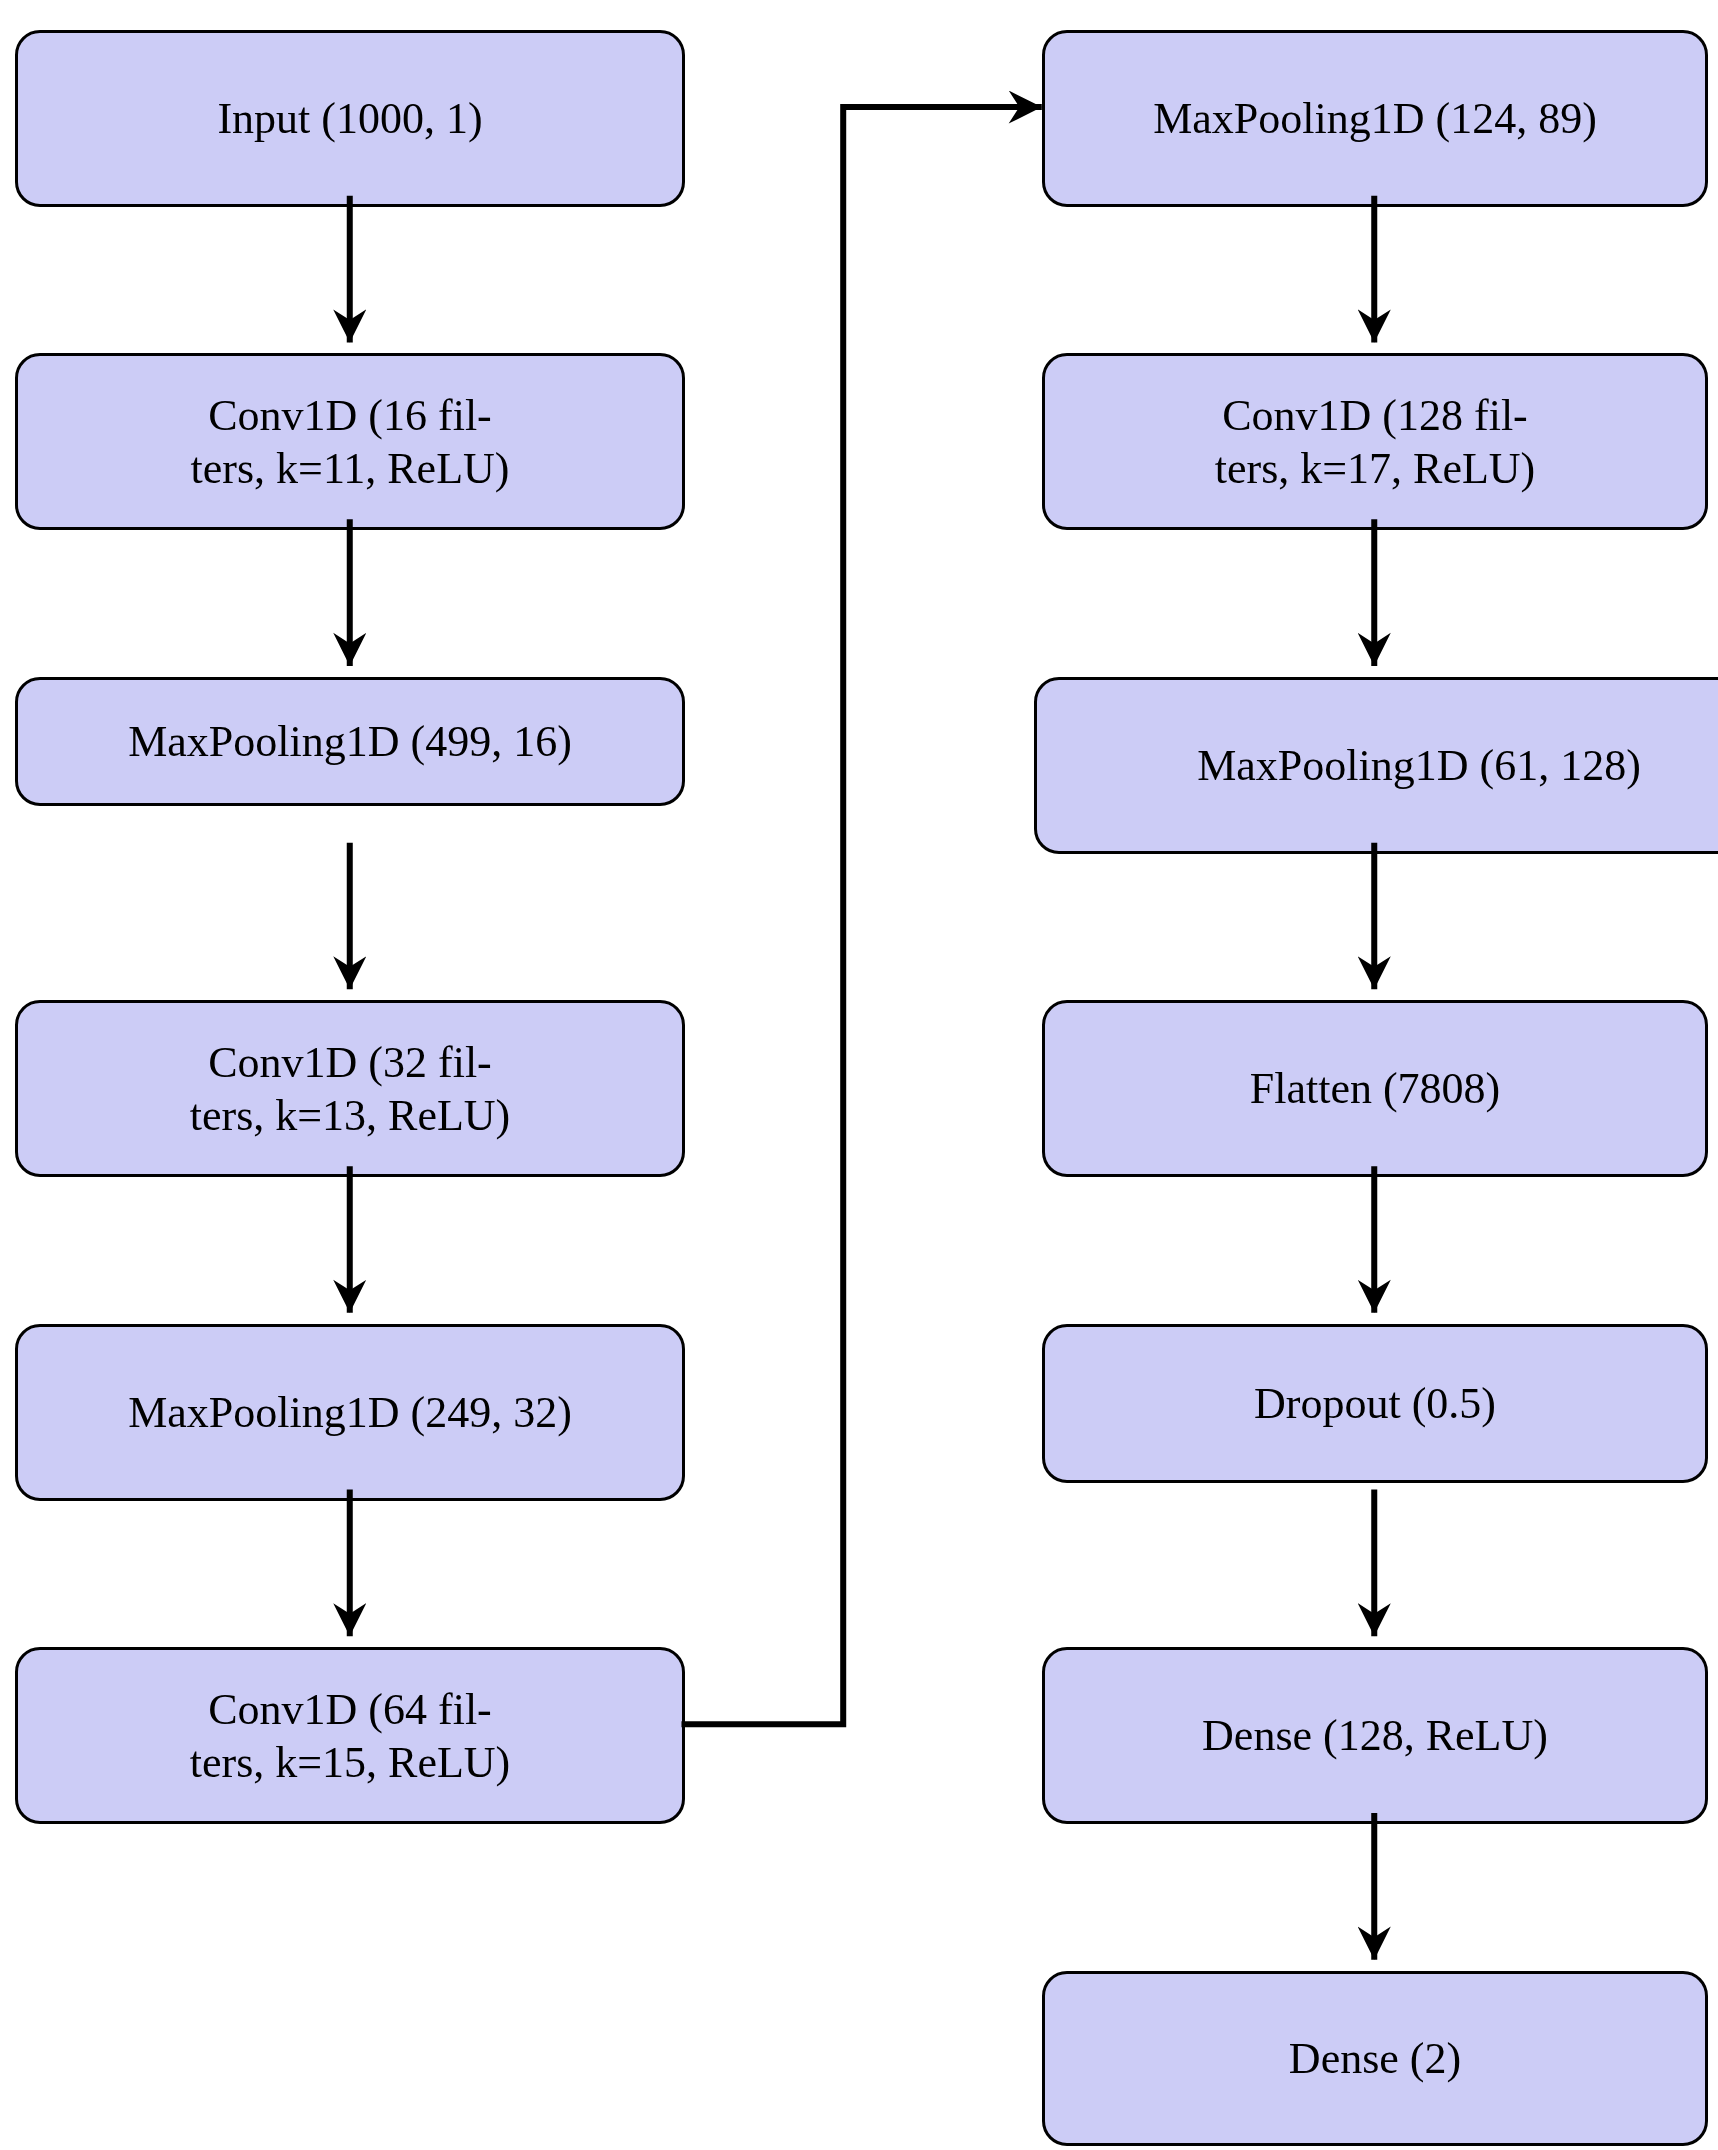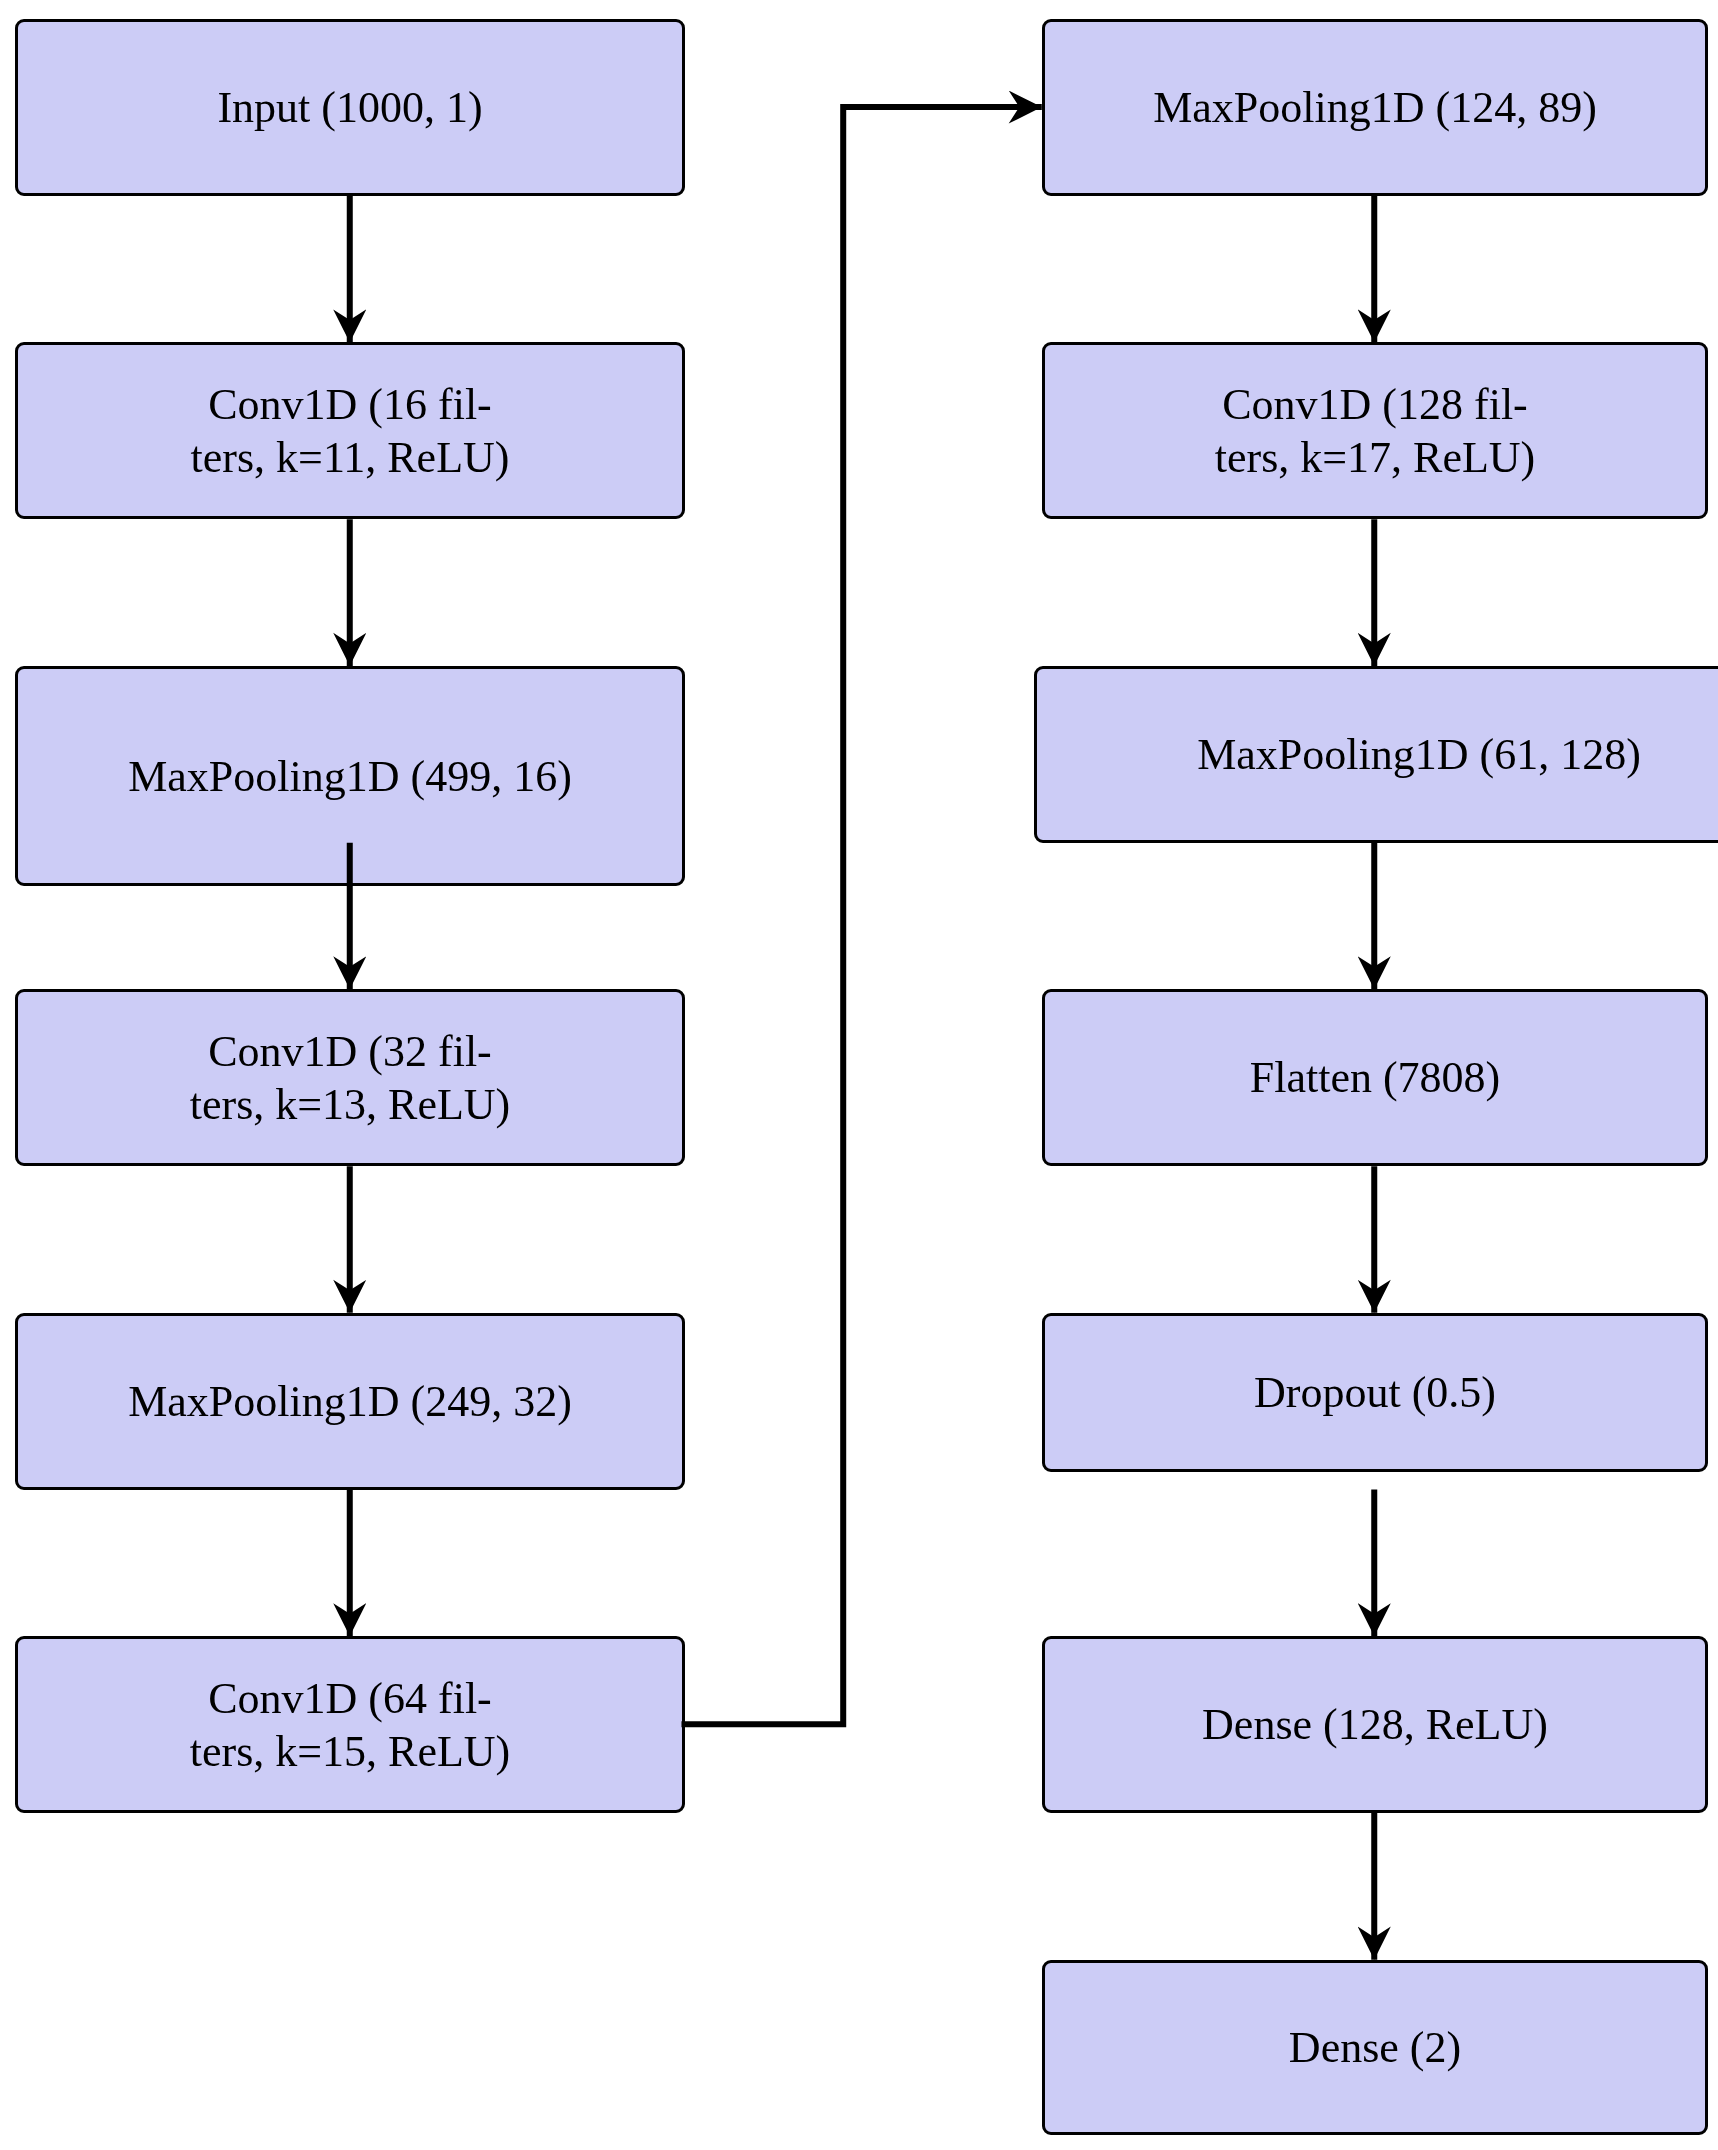--- a/index.html
+++ b/index.html
@@ -12,24 +12,25 @@
     width: 1718px;
     height: 2151px;
     background: var(--background, #ffffff);
     font-family: "Liberation Serif", "DejaVu Serif", serif;
   }
   .node {
     position: absolute;
     box-sizing: border-box;
     background: var(--node-fill, #ccccf6);
     border: 3.8px solid var(--node-border, #000000);
-    border-radius: 9px;
+    border-radius: 25px;
     display: flex;
     align-items: center;
     justify-content: center;
+    margin-top: 11px;
   }
   .node-label {
     color: var(--text-color, #000000);
     font-size: 44px;
     line-height: 53px;
     text-align: center;
     white-space: pre-line;
   }
   .edges-layer {
     position: absolute;
@@ -55,21 +56,21 @@
 
   <div class="node" style="left:15px; top:19px; width:670px; height:177px">
     <span class="node-label">Input (1000, 1)</span>
   </div>
 
   <div class="node" style="left:15px; top:342px; width:670px; height:177px">
     <span class="node-label">Conv1D (16 fil-
 ters, k=11, ReLU)</span>
   </div>
 
-  <div class="node" style="left:15px; top:666px; width:670px; height:220px">
+  <div class="node" style="left:15px; top:666px; width:670px; height:129px">
     <span class="node-label">MaxPooling1D (499, 16)</span>
   </div>
 
   <div class="node" style="left:15px; top:989px; width:670px; height:177px">
     <span class="node-label">Conv1D (32 fil-
 ters, k=13, ReLU)</span>
   </div>
 
   <div class="node" style="left:15px; top:1313px; width:670px; height:177px">
     <span class="node-label">MaxPooling1D (249, 32)</span>

